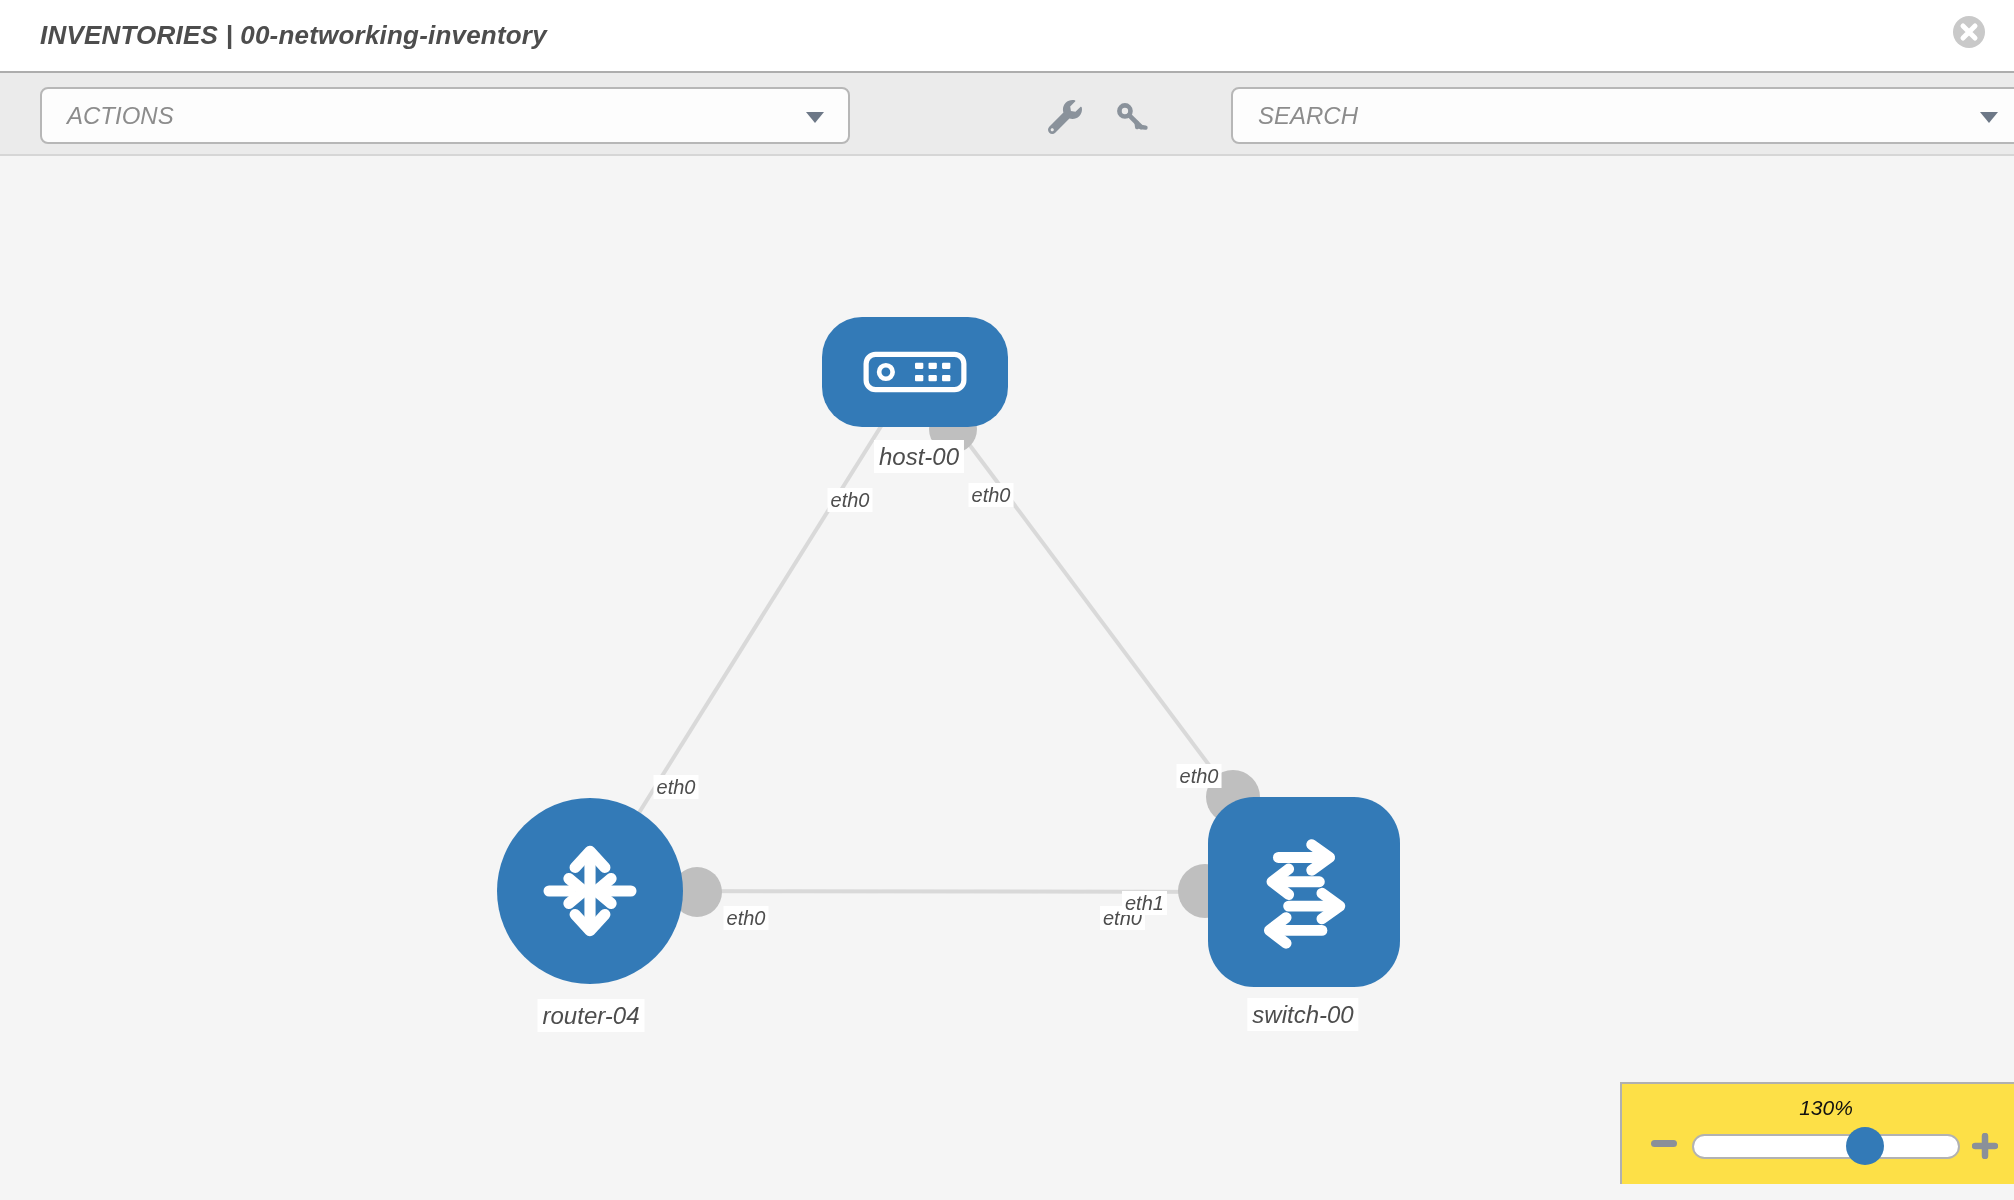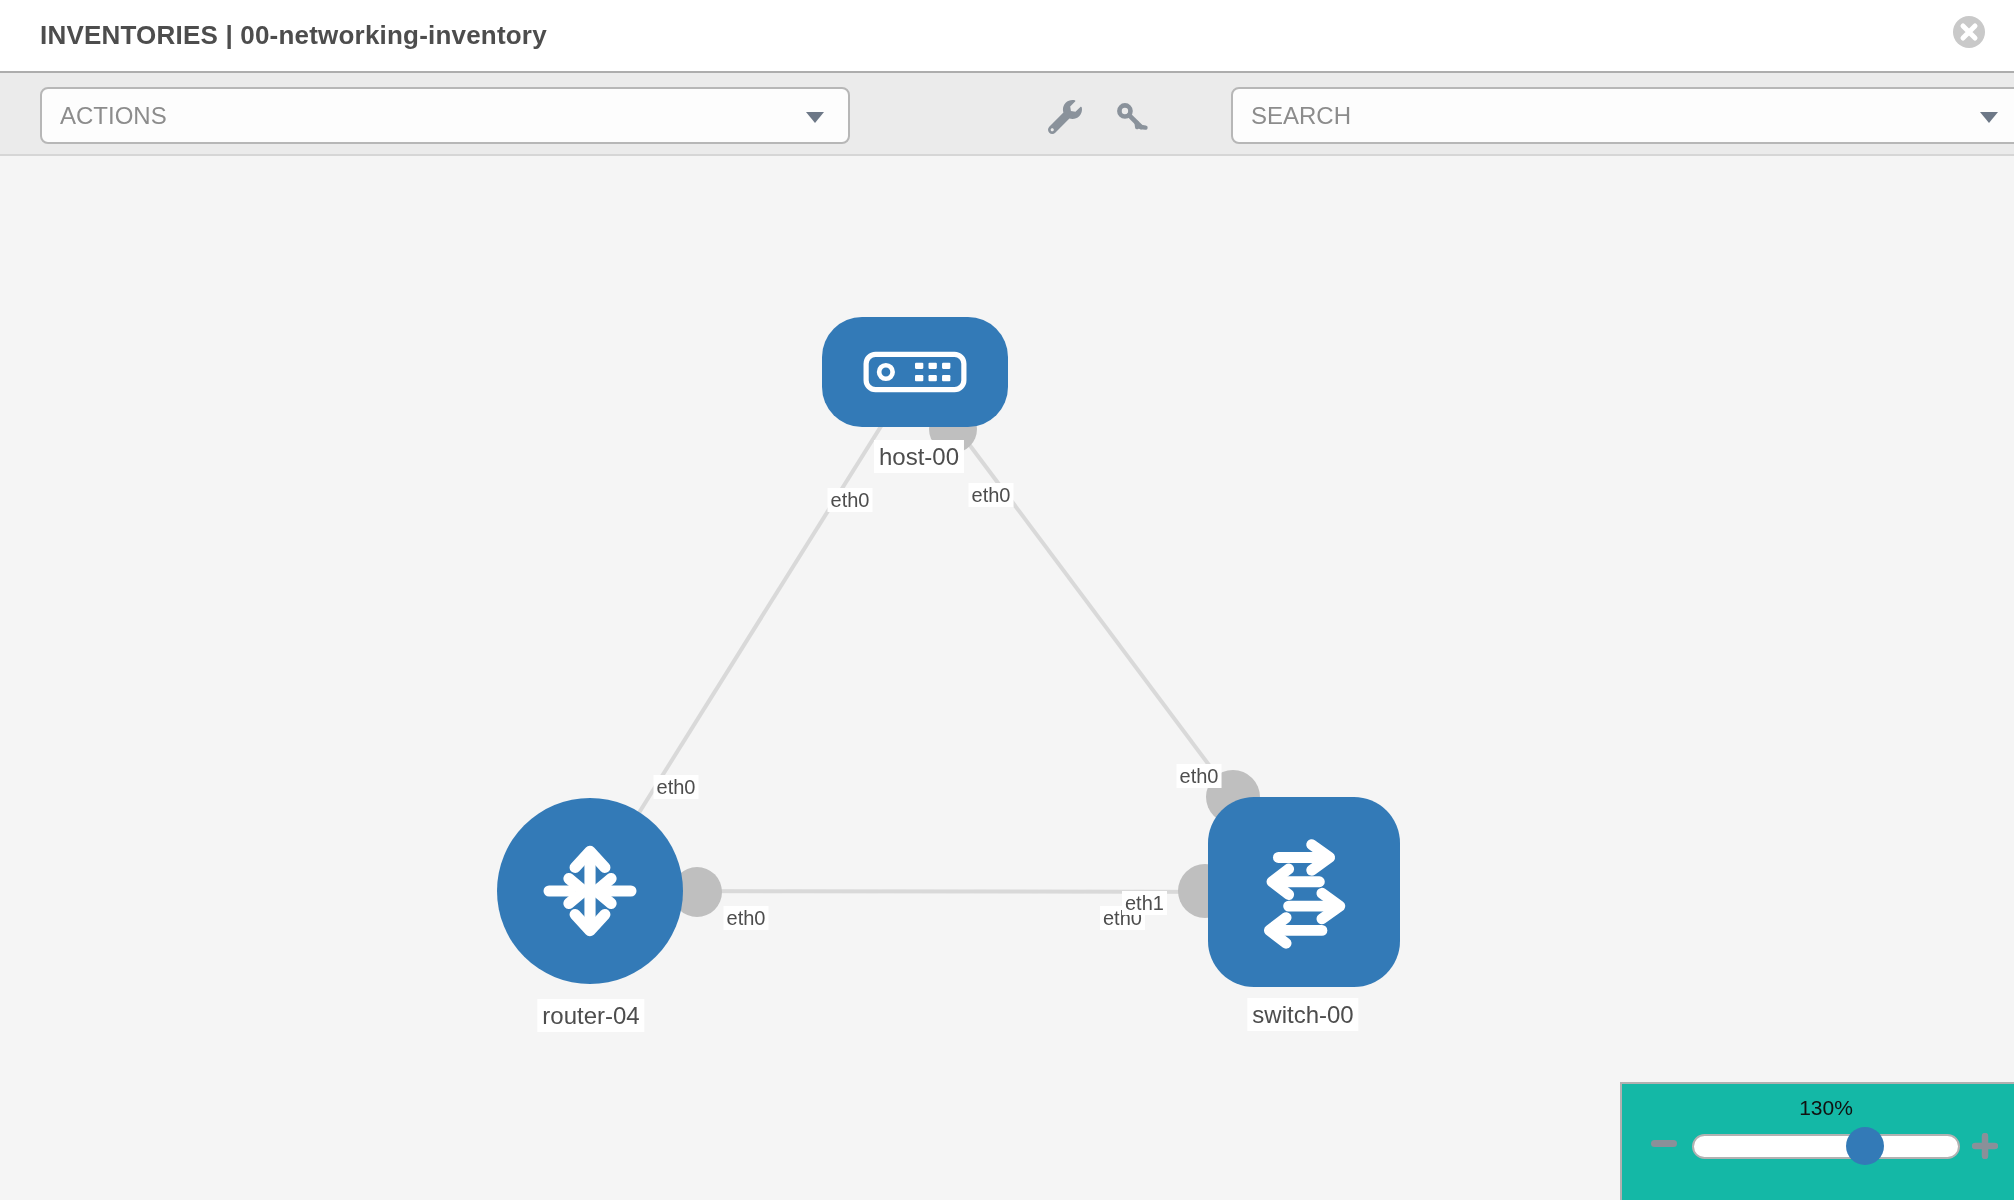--- a/index.html
+++ b/index.html
@@ -1,40 +1,40 @@
 <!DOCTYPE html>
 <html><head>
 <meta charset="utf-8">
 <style>
   * { margin:0; padding:0; box-sizing:border-box; }
   html,body { background:#ffffff; }
   .stage {
     position:relative; width:2014px; height:1200px; overflow:hidden;
-    background:#ffffff; font-family:"Liberation Sans", sans-serif;
+    background:#ffffff; font-family:"Liberation Sans", sans-serif;font-style:italic;
   }
 
   
   .header { position:absolute; left:0; top:0; width:2014px; height:71px; background:#ffffff; }
   .page-title {
     position:absolute; left:40px; top:0; height:71px; line-height:71px;
     font-size:26px; font-weight:700; color:#4d4d4d; letter-spacing:0.2px;
   }
   .close-btn { position:absolute; right:28px; top:15px; width:34px; height:34px; cursor:pointer; }
 
   
   .toolbar {
     position:absolute; left:0; top:71px; width:2014px; height:85px;
     background:#ebebeb; border-top:2px solid #adadad; border-bottom:2px solid #d6d6d6;
   }
   .select-box {
     position:absolute; top:14px; height:57px; background:#fdfdfd;
     border:2px solid #b7b7b7; border-radius:8px;
   }
   .select-box .select-label {
-    position:absolute; left:18px; top:0; line-height:53px; font-size:24px; color:#8c8c8c;
+    position:absolute; left:25px; top:0; line-height:53px; font-size:24px; color:#8c8c8c;
   }
   .caret {
     position:absolute; right:24px; top:23px; width:0; height:0;
     border-left:9px solid transparent; border-right:9px solid transparent;
     border-top:11px solid #6d7887;
   }
   .actions-box { left:40px; width:810px; }
   .search-box { left:1183px; width:793px;margin-left:48px; }
   .tool-icon { position:absolute; top:27px; width:34px; height:34px; cursor:pointer; }
   .wrench-pos { left:1048px; }
@@ -72,22 +72,22 @@
   .if-host-left   { left:850px;  top:299px; }
   .if-host-right  { left:991px;  top:294px; }
   .if-router-top  { left:676px;  top:586px; }
   .if-switch-top  { left:1199px; top:575px; }
   .if-router-right{ left:746px;  top:717px; }
   .if-switch-under{ left:1100px; top:717px; z-index:4; }
   .if-switch-over { left:1122px; top:702px; z-index:5; }
 
   
   .zoom-panel {
-    position:absolute; left:1620px; top:926px; width:394px; height:118px; z-index:6;
-    background:#14b8a6; border-left:2px solid #b0b0b0; border-top:2px solid #b0b0b0;
+    position:absolute; left:1620px; top:926px; width:394px; height:102px; z-index:6;
+    background:#fde047; border-left:2px solid #b0b0b0; border-top:2px solid #b0b0b0;
   }
   .zoom-level {
     position:absolute; left:204px; top:12px; transform:translateX(-50%);
     font-size:21px; color:#111111;
   }
   .zoom-minus { position:absolute; left:29px; top:56px; width:26px; height:7px; border-radius:3.5px; background:#8a9099; cursor:pointer; }
   .zoom-track {
     position:absolute; left:70px; top:50px; width:268px; height:25px;
     border:2px solid #b2b2b2; border-radius:13px; background:#ffffff; cursor:pointer;
   }

